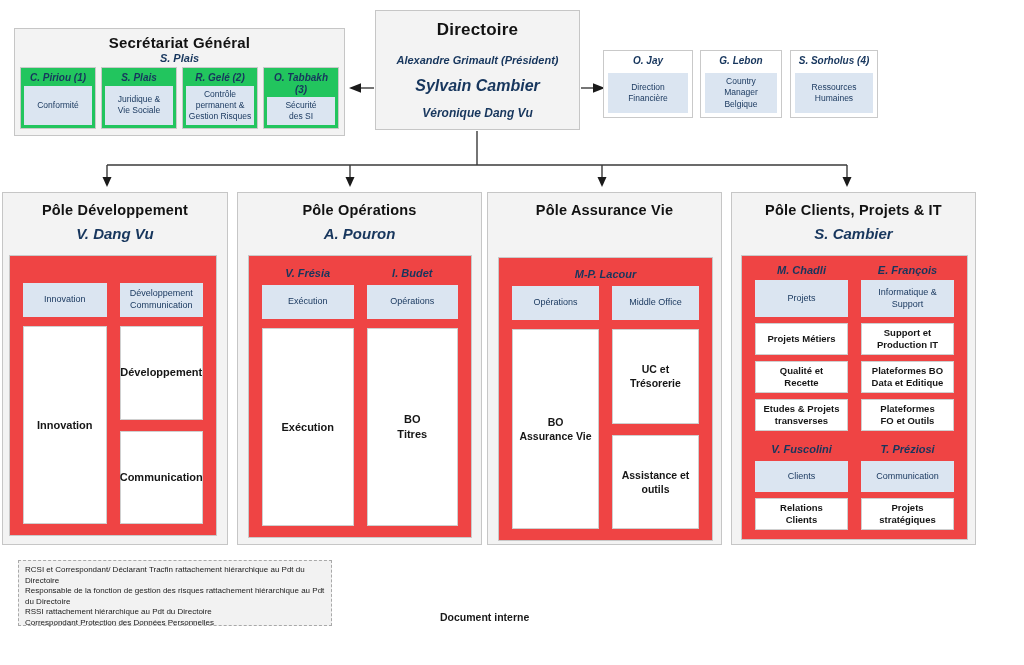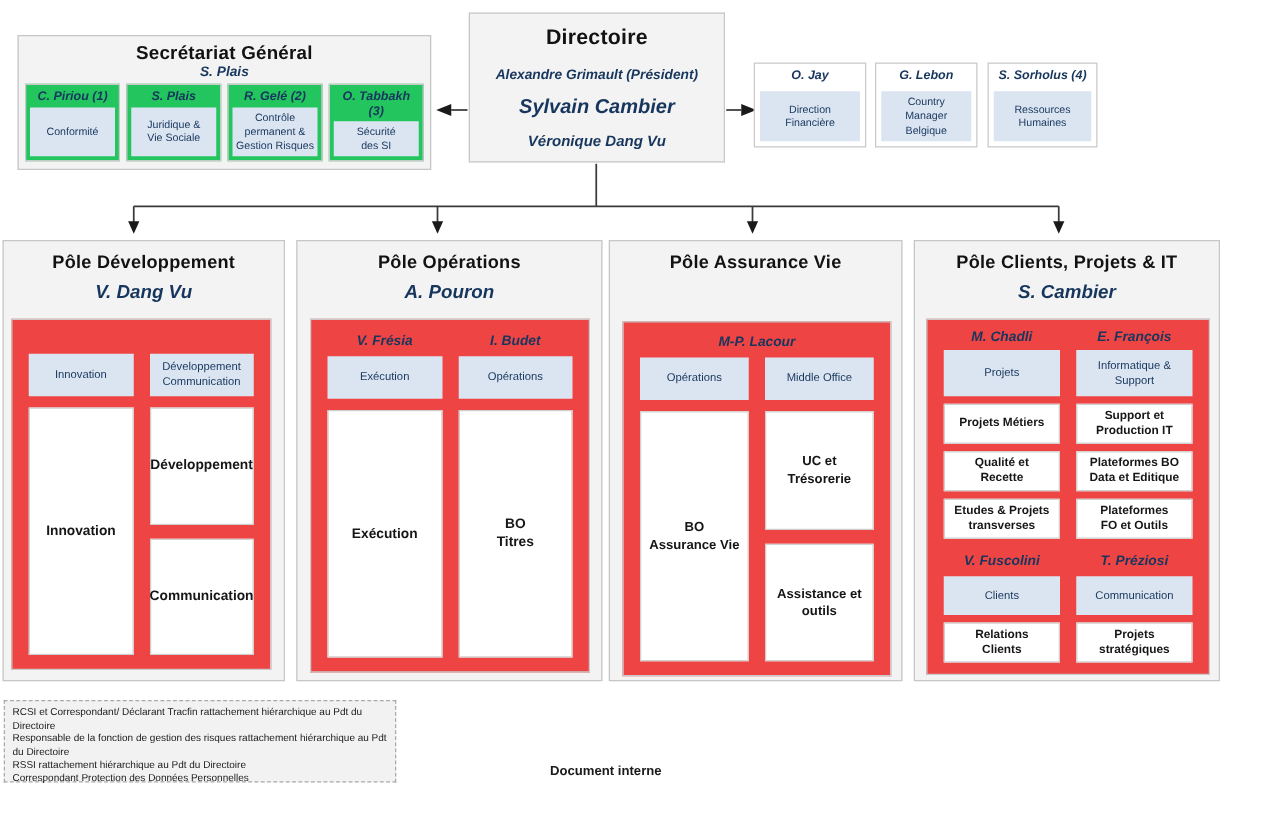--- a/index.html
+++ b/index.html
@@ -30,21 +30,21 @@
   
   .su{flex:1;background:#22c55e;border:1px solid #c9c9c9;box-sizing:border-box;
       display:flex;flex-direction:column;padding:3px;}
   .su .mgr{font-size:10px;line-height:1.15;padding-top:1px;}
   .su .chip{flex:1;margin-top:2px;font-size:8.5px;}
   
   .ex{position:absolute;top:50px;height:68px;background:#fff;border:1px solid #c9c9c9;
       box-sizing:border-box;display:flex;flex-direction:column;padding:4px;}
   .ex .mgr{font-size:10px;height:15px;flex:0 0 auto;}
   .ex .chip{flex:1;margin-top:3px;font-size:8.5px;}
-  .footnote{position:absolute;left:3px;top:560px;width:314px;height:66px;background:#f2f2f2;
+  .footnote{position:absolute;left:18px;top:560px;width:314px;height:66px;background:#f2f2f2;
             border:1px dashed #a9a9a9;box-sizing:border-box;padding:4px 6px;
             font-size:8px;line-height:1.32;color:#1a1a1a;}
   .footerlbl{position:absolute;left:440px;top:611px;font-size:10.5px;font-weight:bold;color:#1a1a1a;}
   svg{position:absolute;left:0;top:0;pointer-events:none;}
 </style>
 </head>
 <body>
 
 <div class="stage">
 

